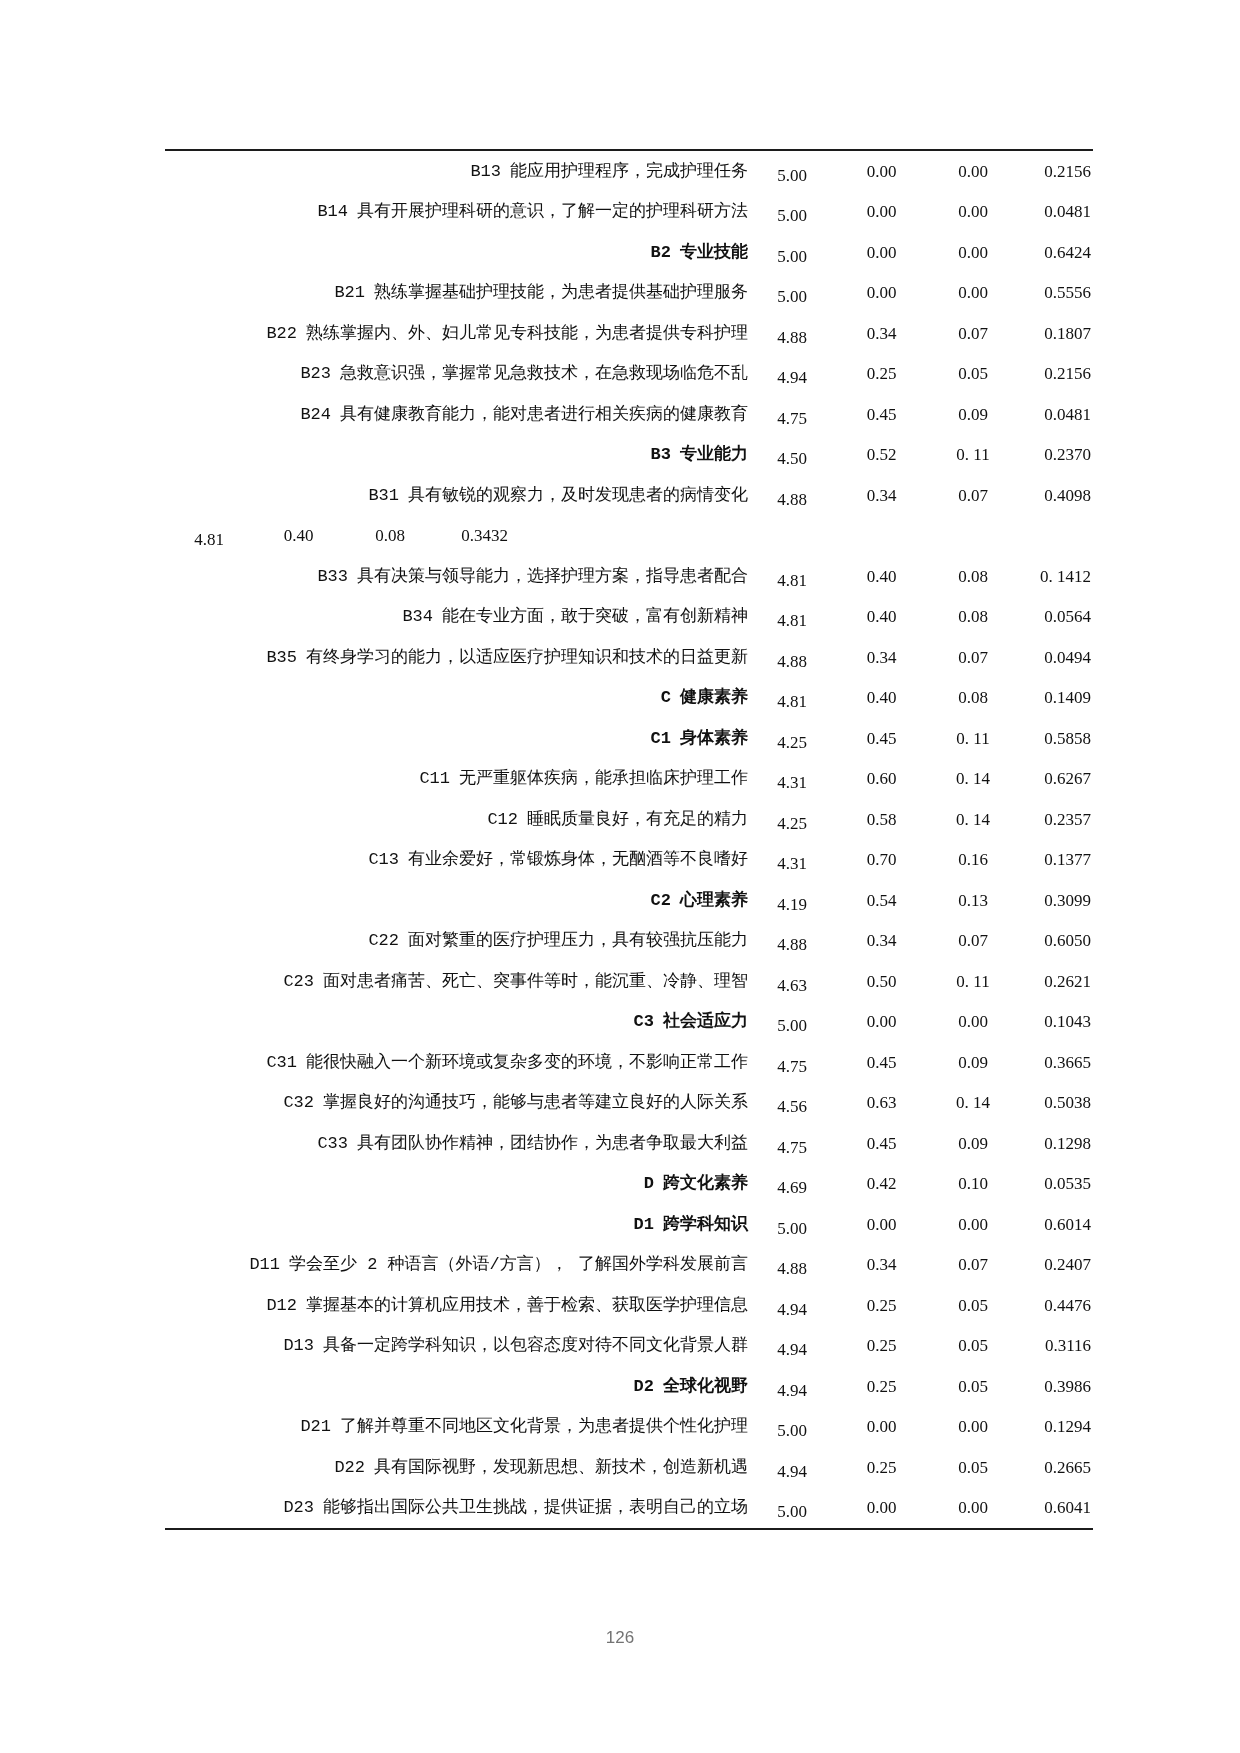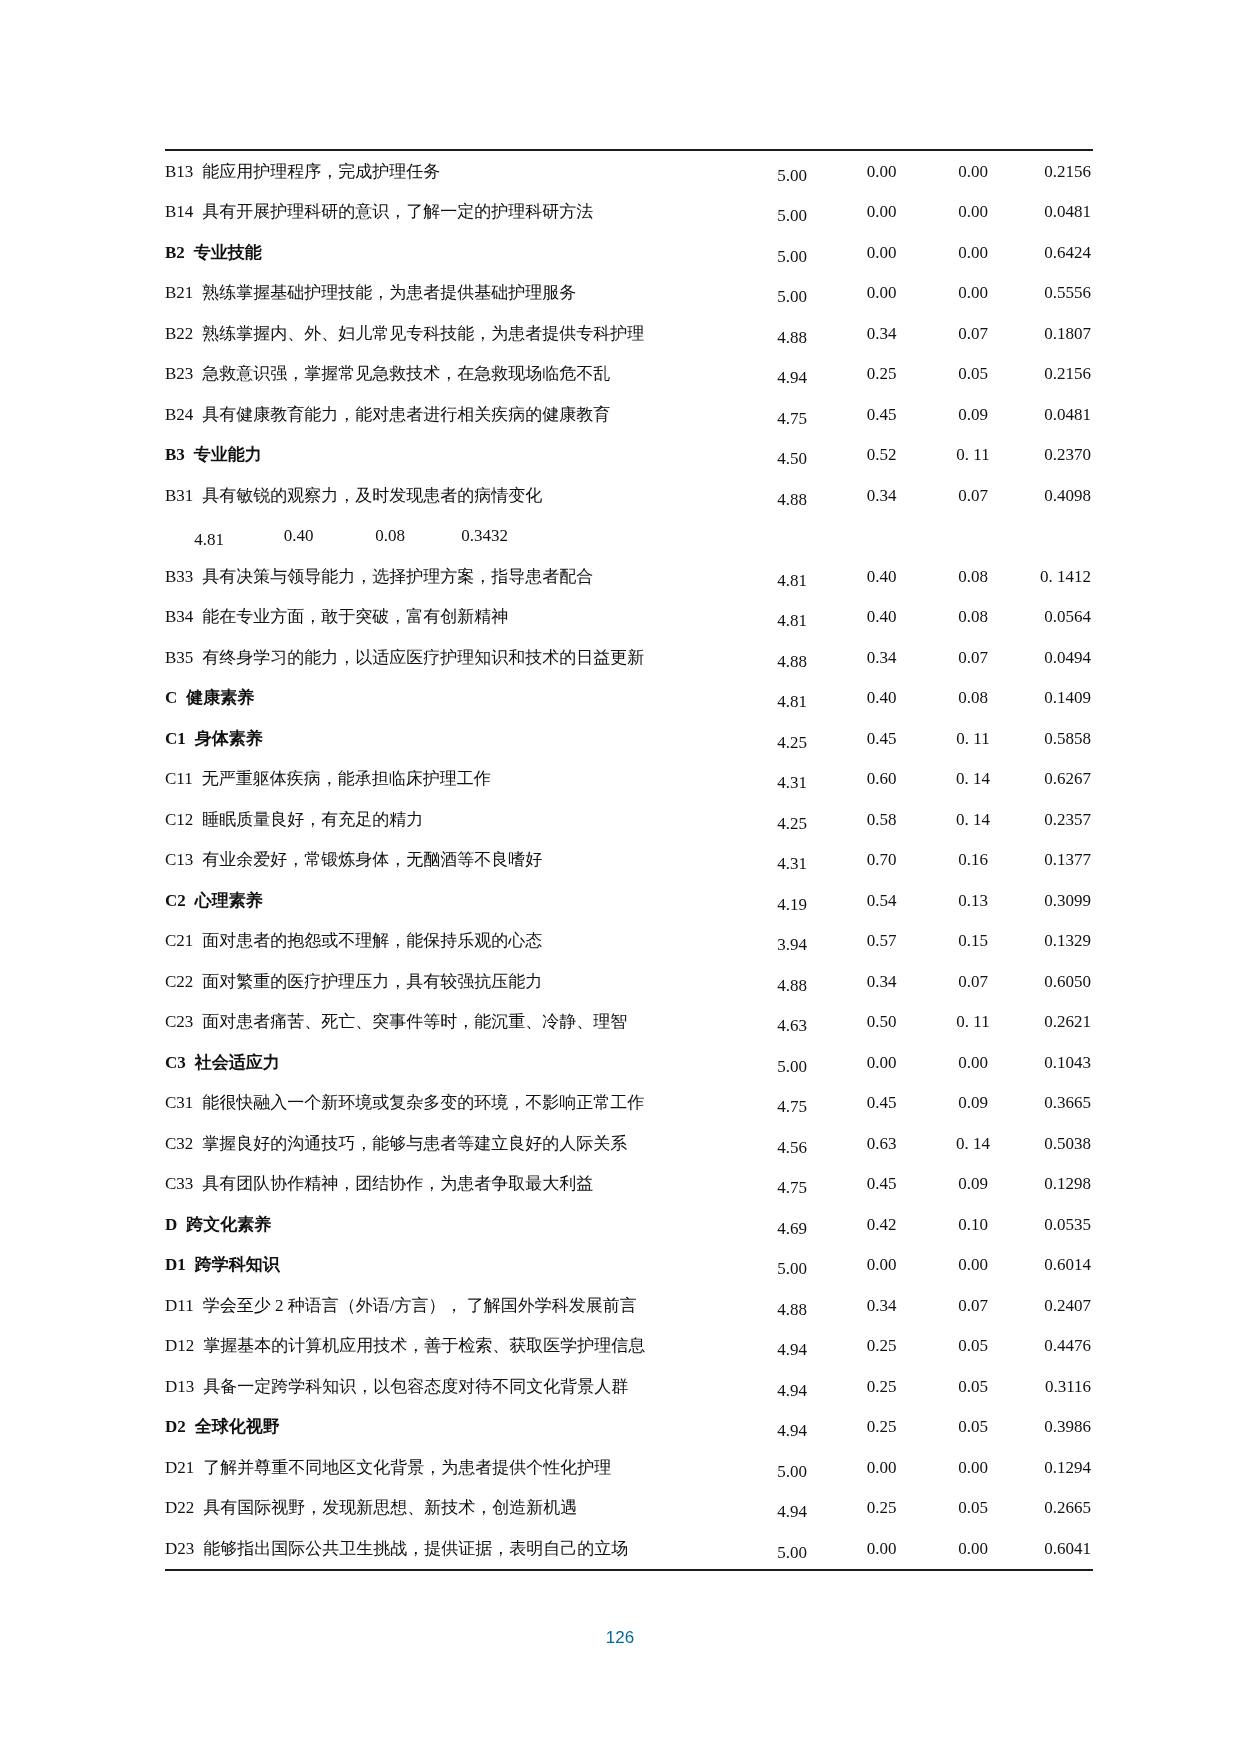--- a/index.html
+++ b/index.html
@@ -32,21 +32,22 @@
     display: flex;
     align-items: center;
     height: 40.5px;
     font-size: 17px;
     line-height: 1;
     white-space: nowrap;
   }
   .cell { overflow: visible; }
   .cell.desc {
     flex: 0 0 583px;
-    text-align: left;
+    text-align: right;
+    font-family: Liberation Mono, monospace;
   }
   .cell.desc .code { margin-right: 9px; }
   .cell.num {
     text-align: center;
   }
   .cell.c1 { flex: 0 0 88px; margin-top: 8px; }
   .cell.c2 { flex: 0 0 91px; }
   .cell.c3 { flex: 0 0 92px; }
   .cell.c4 { flex: 0 0 74px; text-align: right; padding-right: 2px; box-sizing: border-box; }
   .row.bold .code,
@@ -54,21 +55,21 @@
     font-weight: bold;
   }
   .page-number {
     position: absolute;
     left: 0;
     top: 1628px;
     width: 1240px;
     text-align: center;
     font-family: "Liberation Sans", "DejaVu Sans", sans-serif;
     font-size: 17px;
-    color: #0369a1;
+    color: #737373;
   }
 </style>
 </head>
 <body>
 
 <div class="page">
   <div class="table-wrap">
     <div class="rule"></div>
     <div class="rows" id="rows">
   <div class="row">
@@ -251,29 +252,20 @@
   <div class="row bold">
     <div class="cell desc">
       <span class="code">C2</span><span class="txt">心理素养</span>
     </div>
     <div class="cell num c1">4.19</div>
     <div class="cell num c2">0.54</div>
     <div class="cell num c3">0.13</div>
     <div class="cell num c4">0.3099</div>
   </div>
 
-  <div class="row">
-    <div class="cell desc">
-      <span class="code">C21</span><span class="txt">面对患者的抱怨或不理解，能保持乐观的心态</span>
-    </div>
-    <div class="cell num c1">3.94</div>
-    <div class="cell num c2">0.57</div>
-    <div class="cell num c3">0.15</div>
-    <div class="cell num c4">0.1329</div>
-  </div>
 
   <div class="row">
     <div class="cell desc">
       <span class="code">C22</span><span class="txt">面对繁重的医疗护理压力，具有较强抗压能力</span>
     </div>
     <div class="cell num c1">4.88</div>
     <div class="cell num c2">0.34</div>
     <div class="cell num c3">0.07</div>
     <div class="cell num c4">0.6050</div>
   </div>

